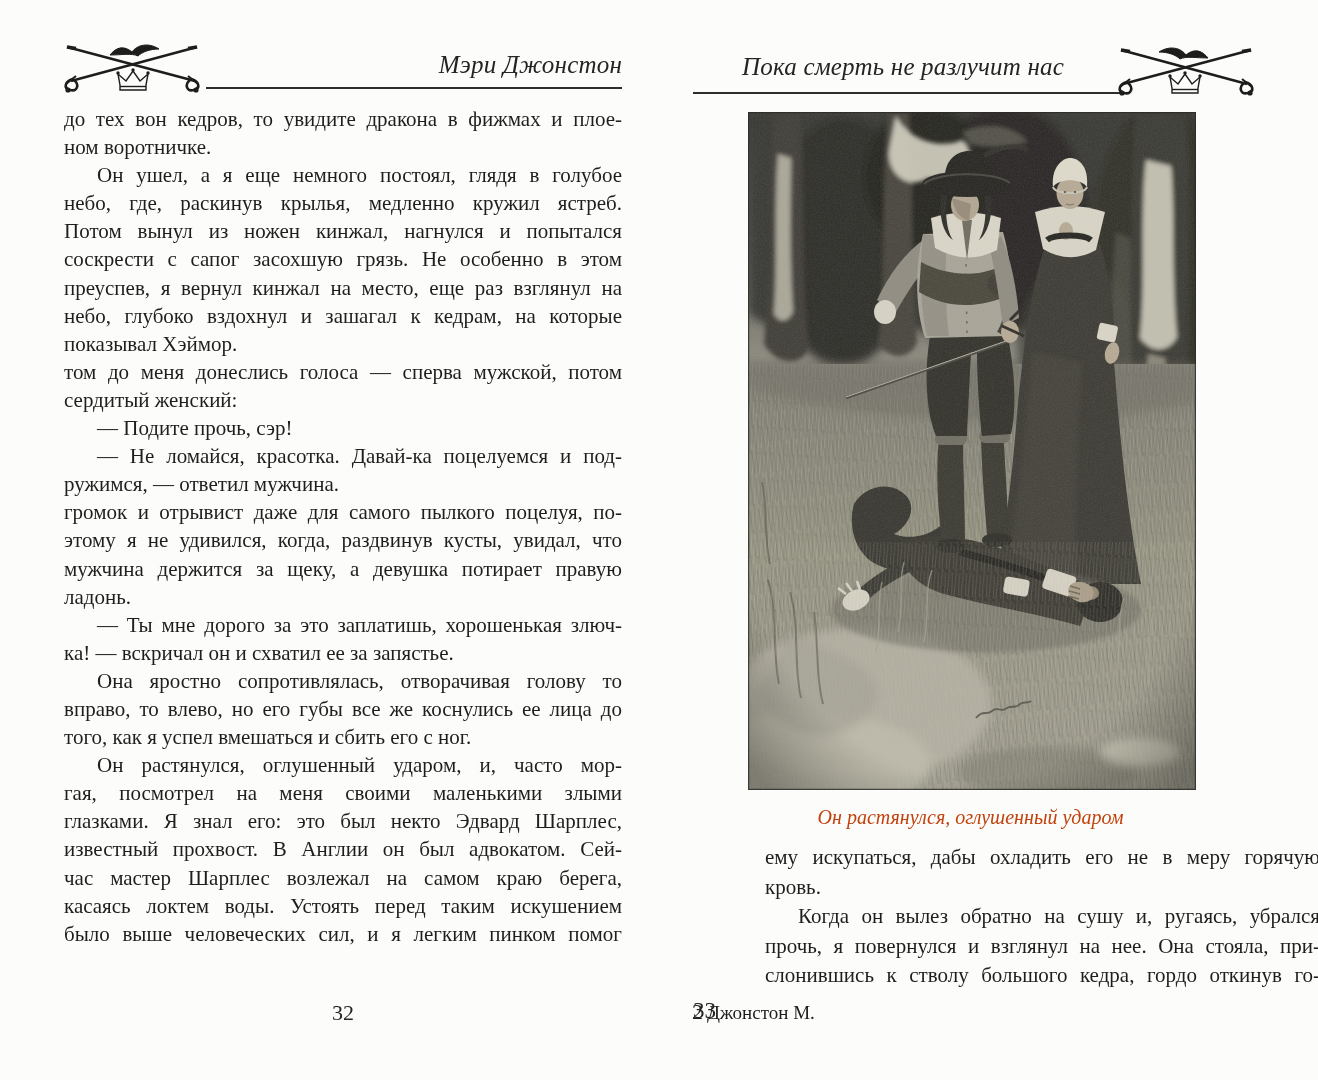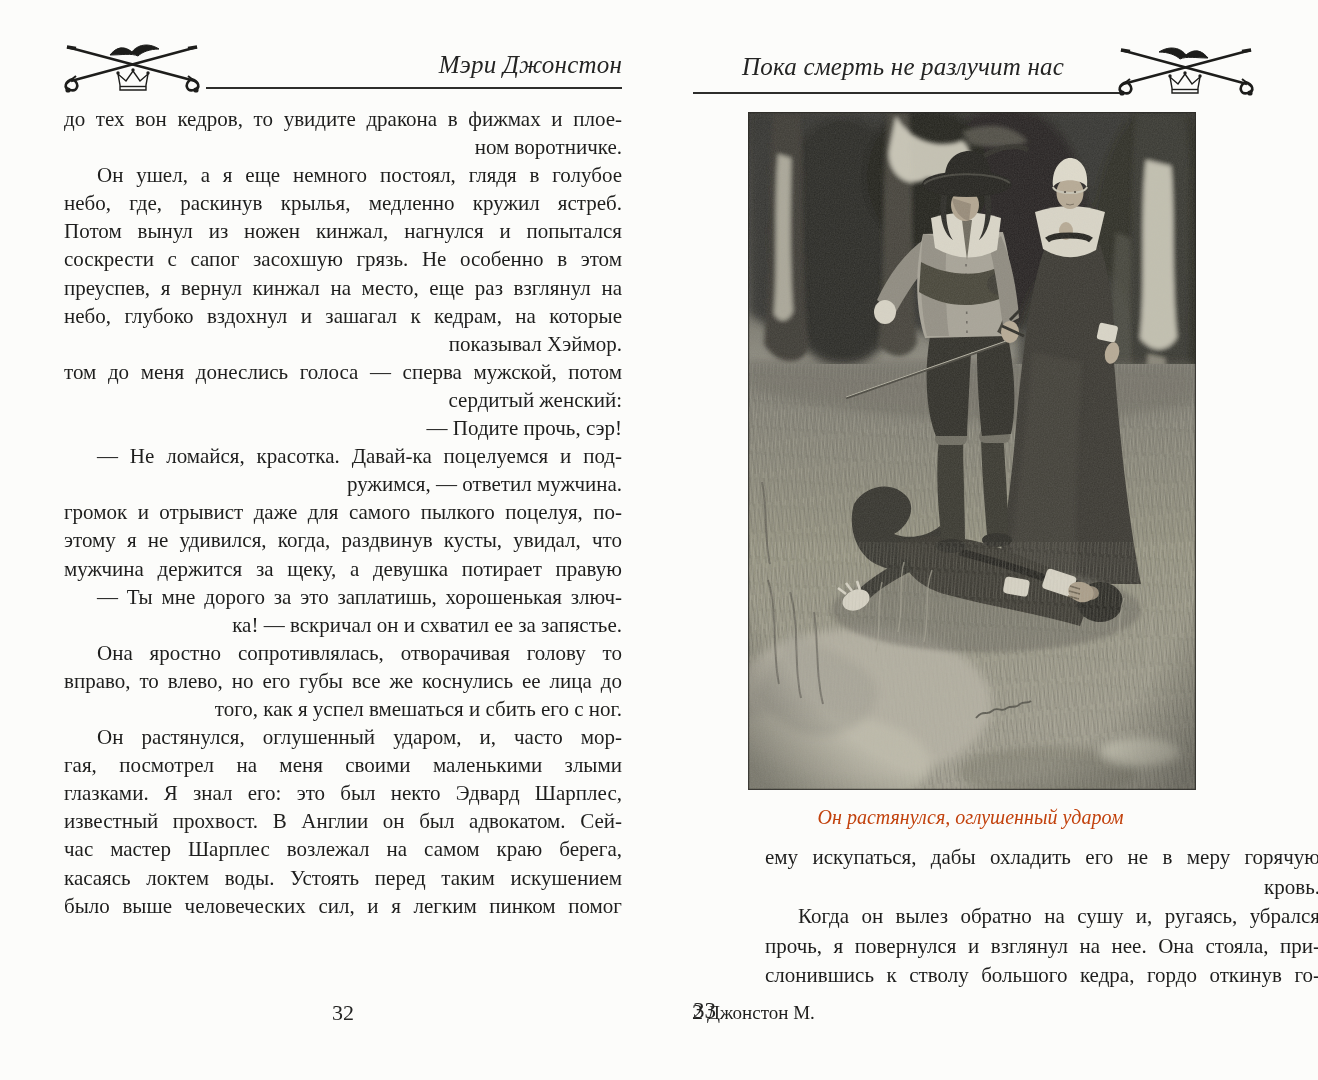--- a/index.html
+++ b/index.html
@@ -18,21 +18,21 @@
   .hdr-right{left:694px;top:52px;width:430px;text-align:left;margin-left:48px;}
   .head-rule{height:2px;background:#2d2d2b;}
   .rule-left{left:206px;top:87px;width:416px;}
   .rule-right{left:693px;top:92px;width:427px;}
   
   .text-col{font-size:21px;}
   .left-col{left:64px;top:105px;width:558px;}
   .right-col{left:721px;top:843px;width:555px;margin-left:44px;}
   .tline{
     height:28.1px;line-height:28.1px;
-    text-align:right;overflow:visible;white-space:nowrap;
+    text-align:left;overflow:visible;white-space:nowrap;
   }
   .right-col .tline{height:29.6px;line-height:29.6px;}
   .tline.just{
     text-align:justify;text-align-last:justify;white-space:normal;
   }
   .tline.ind{padding-left:33px;}
   
   .caption{
     left:693px;top:806px;width:555px;text-align:center;
     font-style:italic;font-size:20px;color:#c2410c;
@@ -99,20 +99,21 @@
         <div class="tline just">небо, глубоко вздохнул и зашагал к кедрам, на которые</div>
         <div class="tline">показывал Хэймор.</div>
         <div class="tline just">том до меня донеслись голоса — сперва мужской, потом</div>
         <div class="tline">сердитый женский:</div>
         <div class="tline ind">— Подите прочь, сэр!</div>
         <div class="tline ind just">— Не ломайся, красотка. Давай-ка поцелуемся и под-</div>
         <div class="tline">ружимся, — ответил мужчина.</div>
         <div class="tline just">громок и отрывист даже для самого пылкого поцелуя, по-</div>
         <div class="tline just">этому я не удивился, когда, раздвинув кусты, увидал, что</div>
         <div class="tline just">мужчина держится за щеку, а девушка потирает правую</div>
+        <div class="tline">ладонь.</div>
         <div class="tline ind just">— Ты мне дорого за это заплатишь, хорошенькая злюч-</div>
         <div class="tline">ка! — вскричал он и схватил ее за запястье.</div>
         <div class="tline ind just">Она яростно сопротивлялась, отворачивая голову то</div>
         <div class="tline just">вправо, то влево, но его губы все же коснулись ее лица до</div>
         <div class="tline">того, как я успел вмешаться и сбить его с ног.</div>
         <div class="tline ind just">Он растянулся, оглушенный ударом, и, часто мор-</div>
         <div class="tline just">гая, посмотрел на меня своими маленькими злыми</div>
         <div class="tline just">глазками. Я знал его: это был некто Эдвард Шарплес,</div>
         <div class="tline just">известный прохвост. В Англии он был адвокатом. Сей-</div>
         <div class="tline just">час мастер Шарплес возлежал на самом краю берега,</div>

